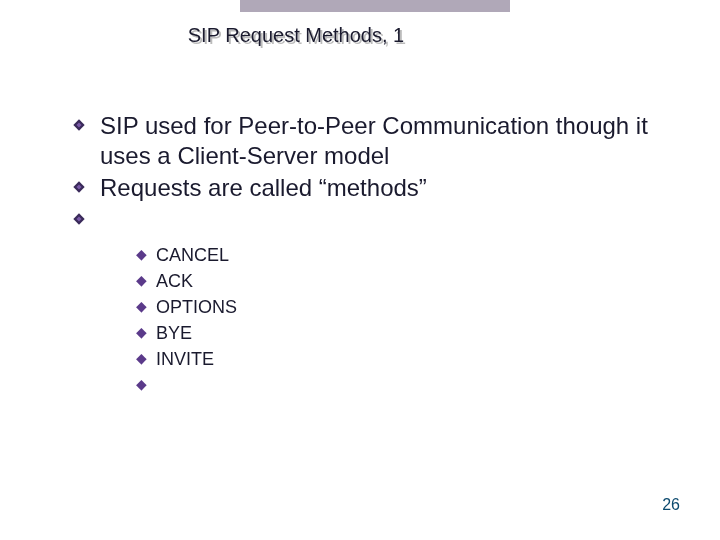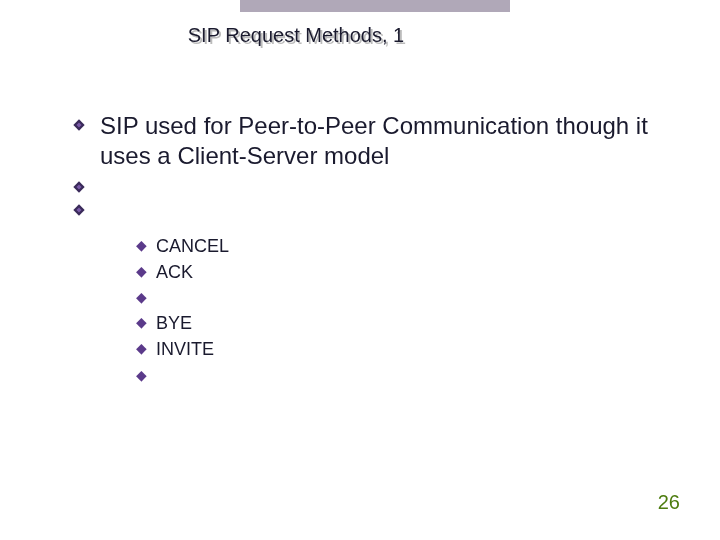--- a/index.html
+++ b/index.html
@@ -72,22 +72,22 @@
   .lvl2 .dot {
     flex: 0 0 20px;
     color: #5b3a8a;
     font-size: 14px;
     line-height: 1.8;
   }
   .pagenum {
     position: absolute;
     right: 40px;
     bottom: 26px;
-    font-size: 20px;
-    color: #4d7c0f;
+    font-size: 16px;
+    color: #0c4a6e;
   }
 </style>
 </head>
 <body>
 
 <div class="slide">
   <div class="topbar"></div>
 
   <div class="title title-shadow">SIP Request Methods, 1</div>
 
@@ -103,20 +103,21 @@
       <span>SIP used for Peer-to-Peer Communication though it uses a Client-Server model</span>
     </div>
 
     <div class="lvl1">
       <span class="bullet">
         <svg width="14" height="14" viewBox="0 0 14 14">
           <rect x="3" y="3" width="8" height="8" fill="#3a2a5a" transform="rotate(45 7 7)"></rect>
           <rect x="5.2" y="5.2" width="3.6" height="3.6" fill="#7a5aa8" transform="rotate(45 7 7)"></rect>
         </svg>
       </span>
+      <span>Requests are called “methods”</span>
     </div>
 
     <div class="lvl1">
       <span class="bullet">
         <svg width="14" height="14" viewBox="0 0 14 14">
           <rect x="3" y="3" width="8" height="8" fill="#3a2a5a" transform="rotate(45 7 7)"></rect>
           <rect x="5.2" y="5.2" width="3.6" height="3.6" fill="#7a5aa8" transform="rotate(45 7 7)"></rect>
         </svg>
       </span>
     </div>
@@ -125,20 +126,21 @@
       <div class="lvl2">
         <span class="dot">◆</span>
         <span>CANCEL</span>
       </div>
       <div class="lvl2">
         <span class="dot">◆</span>
         <span>ACK</span>
       </div>
       <div class="lvl2">
         <span class="dot">◆</span>
+        <span>OPTIONS</span>
       </div>
       <div class="lvl2">
         <span class="dot">◆</span>
         <span>BYE</span>
       </div>
       <div class="lvl2">
         <span class="dot">◆</span>
         <span>INVITE</span>
       </div>
       <div class="lvl2">

